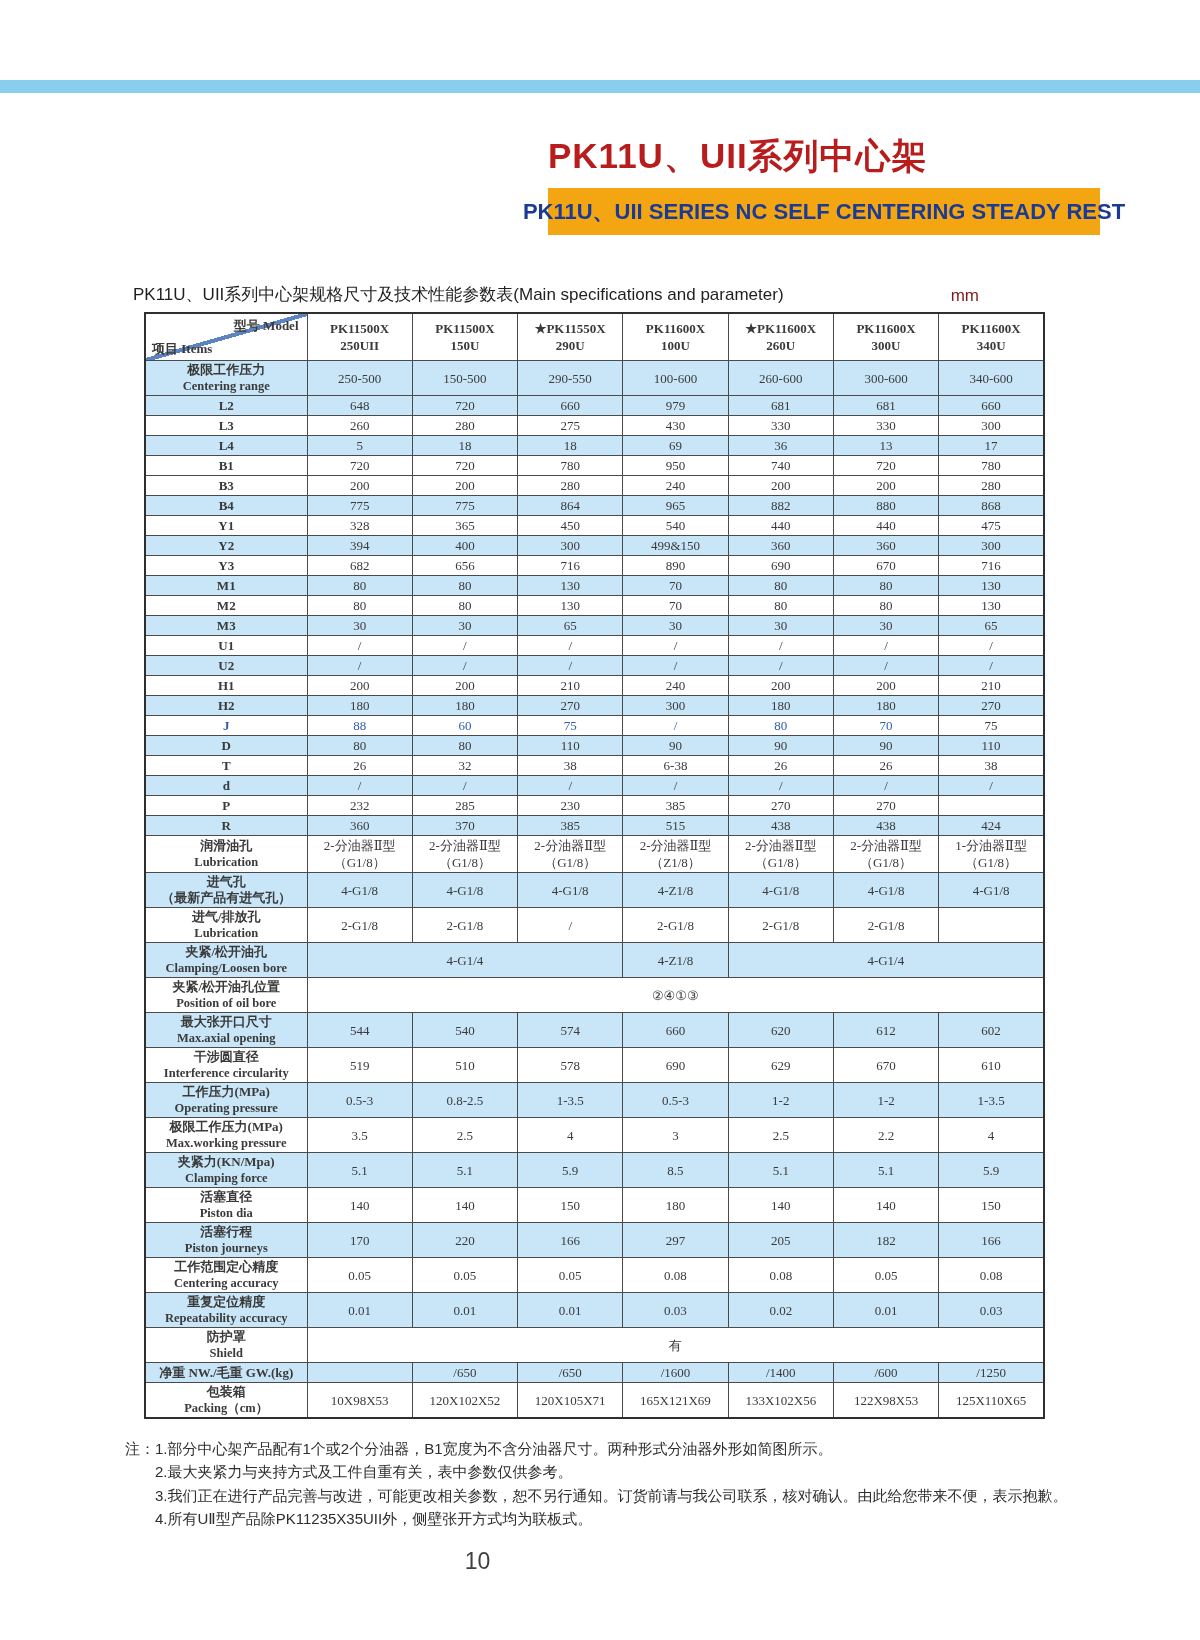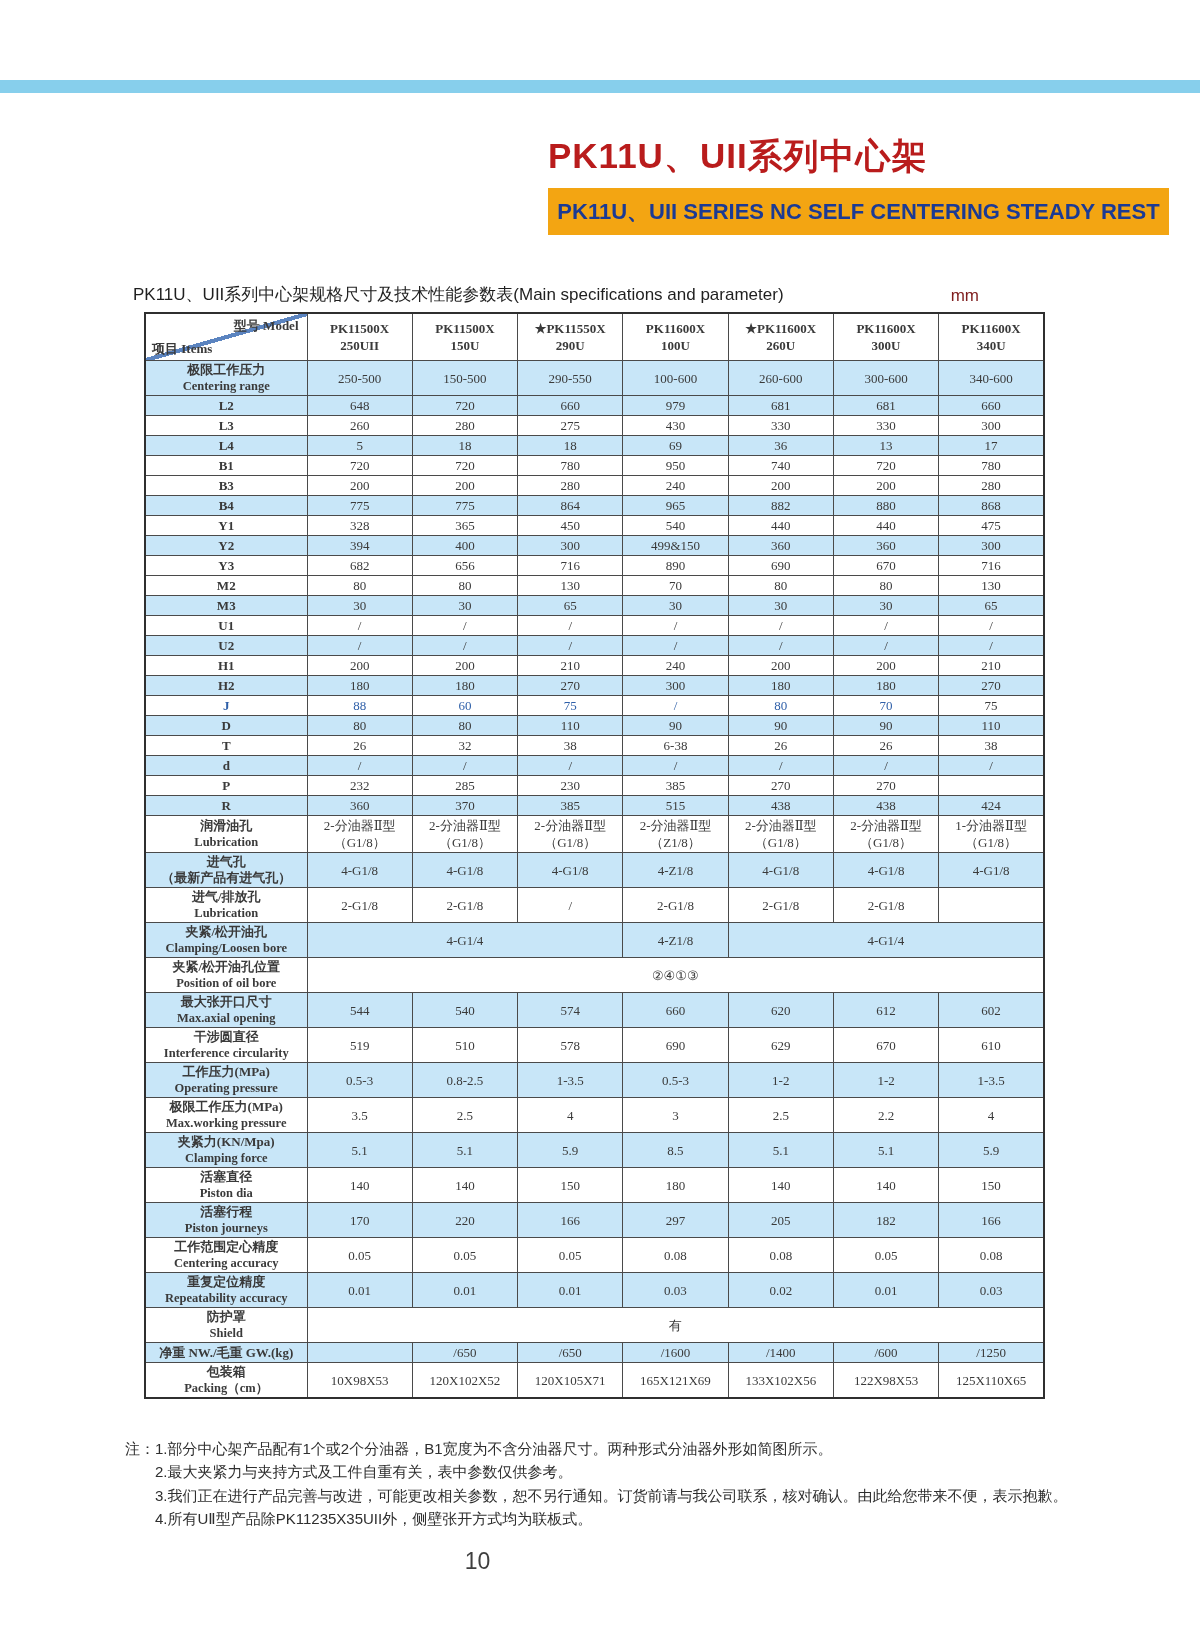--- a/index.html
+++ b/index.html
@@ -10,21 +10,21 @@
   .top-bar{
     position:absolute;left:0;top:80px;width:1200px;height:13px;
     background:#87cfec;
   }
   .page-title{
     position:absolute;left:548px;top:133px;width:560px;
     font-size:35px;font-weight:bold;color:#b91c1c;letter-spacing:1px;
     font-family:"Liberation Sans",sans-serif;white-space:nowrap;
   }
   .banner{
-    position:absolute;left:548px;top:188px;width:621px;height:47px;
+    position:absolute;left:548px;top:188px;width:552px;height:47px;
     background:#f3a512;display:flex;align-items:center;justify-content:center;
   }
   .banner span{
     color:#1b3a94;font-weight:bold;font-size:22px;white-space:nowrap;
   }
   .caption-row{
     position:absolute;left:133px;top:283px;width:896px;
     display:flex;justify-content:space-between;align-items:flex-end;
     font-size:17px;color:#1f1f1f;
   }
@@ -247,20 +247,32 @@
           <div>Y3</div>
         </th>
         <td class="val">682</td>
         <td class="val">656</td>
         <td class="val">716</td>
         <td class="val">890</td>
         <td class="val">690</td>
         <td class="val">670</td>
         <td class="val">716</td>
       </tr>
+      <tr class="blue">
+        <th class="rowlabel">
+          <div>M1</div>
+        </th>
+        <td class="val">80</td>
+        <td class="val">80</td>
+        <td class="val">130</td>
+        <td class="val">70</td>
+        <td class="val">80</td>
+        <td class="val">80</td>
+        <td class="val">130</td>
+      </tr>
       <tr>
         <th class="rowlabel">
           <div>M2</div>
         </th>
         <td class="val">80</td>
         <td class="val">80</td>
         <td class="val">130</td>
         <td class="val">70</td>
         <td class="val">80</td>
         <td class="val">80</td>

